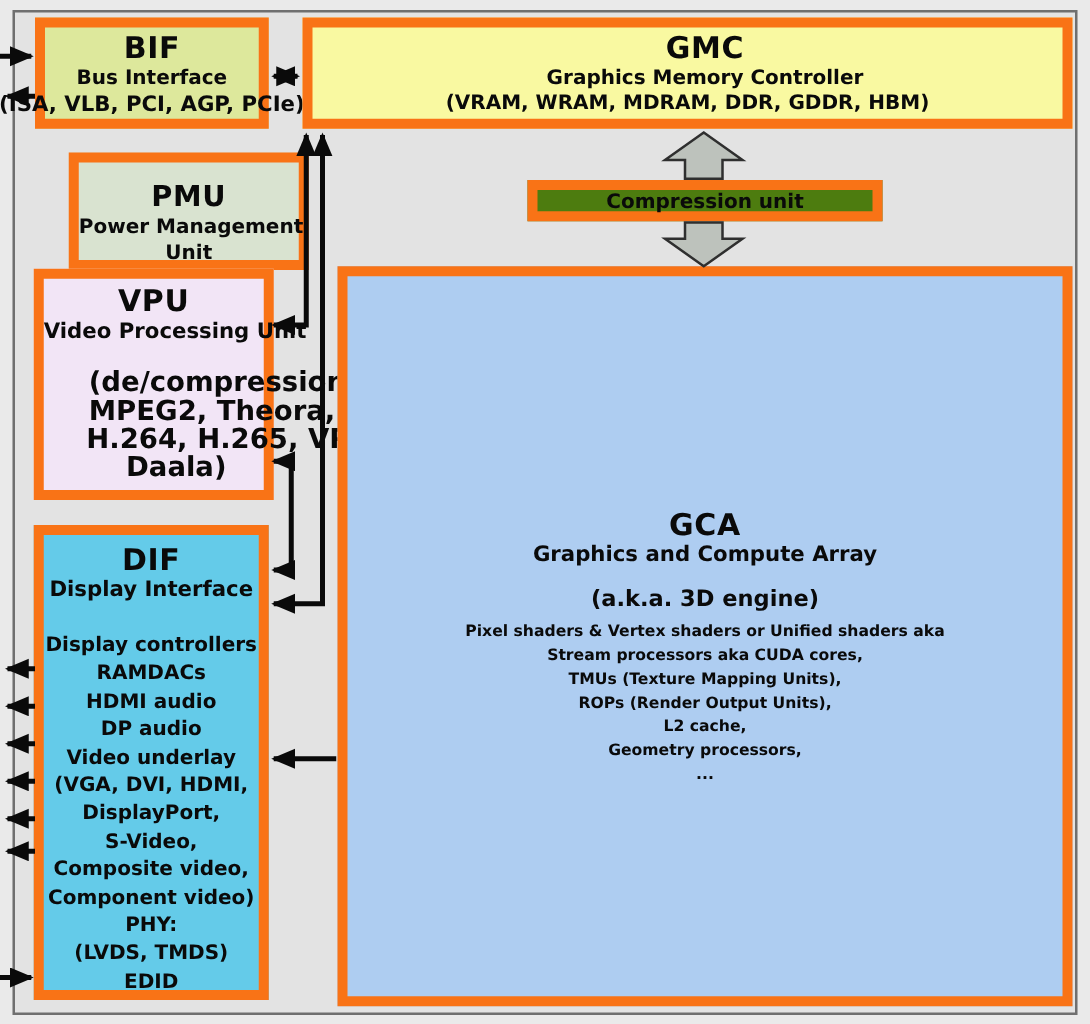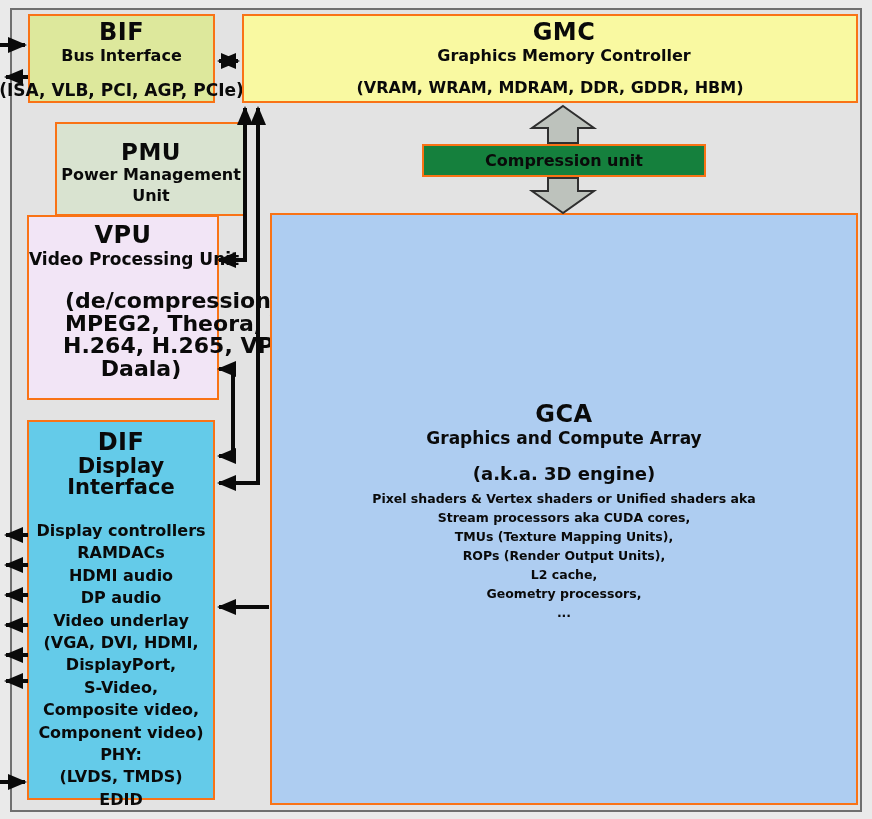--- a/index.html
+++ b/index.html
@@ -9,42 +9,42 @@
   }
   .canvas{
     position:relative;width:872px;height:819px;overflow:hidden;
     background:#eaeaea;color:#0a0a0a;
   }
   .frame{
     position:absolute;left:10px;top:8px;width:848px;height:800px;
     border:2px solid #6f6f6f;background:#e3e3e3;
   }
   .box{
-    position:absolute;border:2px solid #f97316;box-sizing:border-box;
+    position:absolute;border:8px solid #f97316;box-sizing:border-box;
     text-align:center;font-weight:bold;
   }
   .title{font-size:24px;line-height:27px;font-weight:bold;letter-spacing:.5px;}
   .sub{font-size:16px;line-height:20px;font-weight:bold;}
   .nowrap{white-space:nowrap;}
   .centerline{position:absolute;left:50%;transform:translateX(-50%);white-space:nowrap;}
 
   .bif{left:28px;top:14px;width:187px;height:89px;background:#dde89c;padding-top:3px;}
   .gmc{left:242px;top:14px;width:616px;height:89px;background:#f9f9a1;padding-top:3px;padding-left:28px;}
   .pmu{left:25px;top:122px;width:192px;height:94px;background:#d9e3d0;padding-top:16px;margin-left:30px;}
   .pmu .title{font-size:23px;line-height:24px;}
   .pmu .sub{font-size:16px;line-height:21px;}
   .vgabios{left:738px;top:122px;width:122px;height:78px;background:#f8b7b7;padding-top:5px;}
   .vgabios .title{font-size:22px;line-height:24px;}
-  .comp{left:422px;top:144px;width:284px;height:33px;background:#15803d;
+  .comp{left:422px;top:144px;width:284px;height:33px;background:#4d7c0f;
         display:flex;align-items:center;justify-content:center;font-size:16px;}
   .vpu{left:27px;top:215px;width:192px;height:185px;background:#f2e5f6;padding-top:5px;}
   .vpu .sub{font-size:17px;}
   .vpu .lines{margin-top:21px;font-size:22px;line-height:22.5px;font-weight:bold;padding-left:36px;}
   .dif{left:27px;top:420px;width:188px;height:380px;background:#64cbe9;padding-top:7px;}
-  .dif .sub{font-size:21px;line-height:21px;}
+  .dif .sub{font-size:17px;line-height:21px;}
   .dif .lines{margin-top:22px;font-size:16px;line-height:22.4px;font-weight:bold;}
   .gca{left:270px;top:213px;width:588px;height:592px;background:#aecdf1;padding-top:186px;}
   .gca .sub{font-size:17px;}
   .gca .aka{margin-top:15px;font-size:18px;line-height:22px;font-weight:bold;}
   .gca .lines{margin-top:4px;font-size:12.5px;line-height:19px;font-weight:600;}
 
   svg.wires{position:absolute;left:0;top:0;pointer-events:none;}
 </style>
 </head>
 <body>

